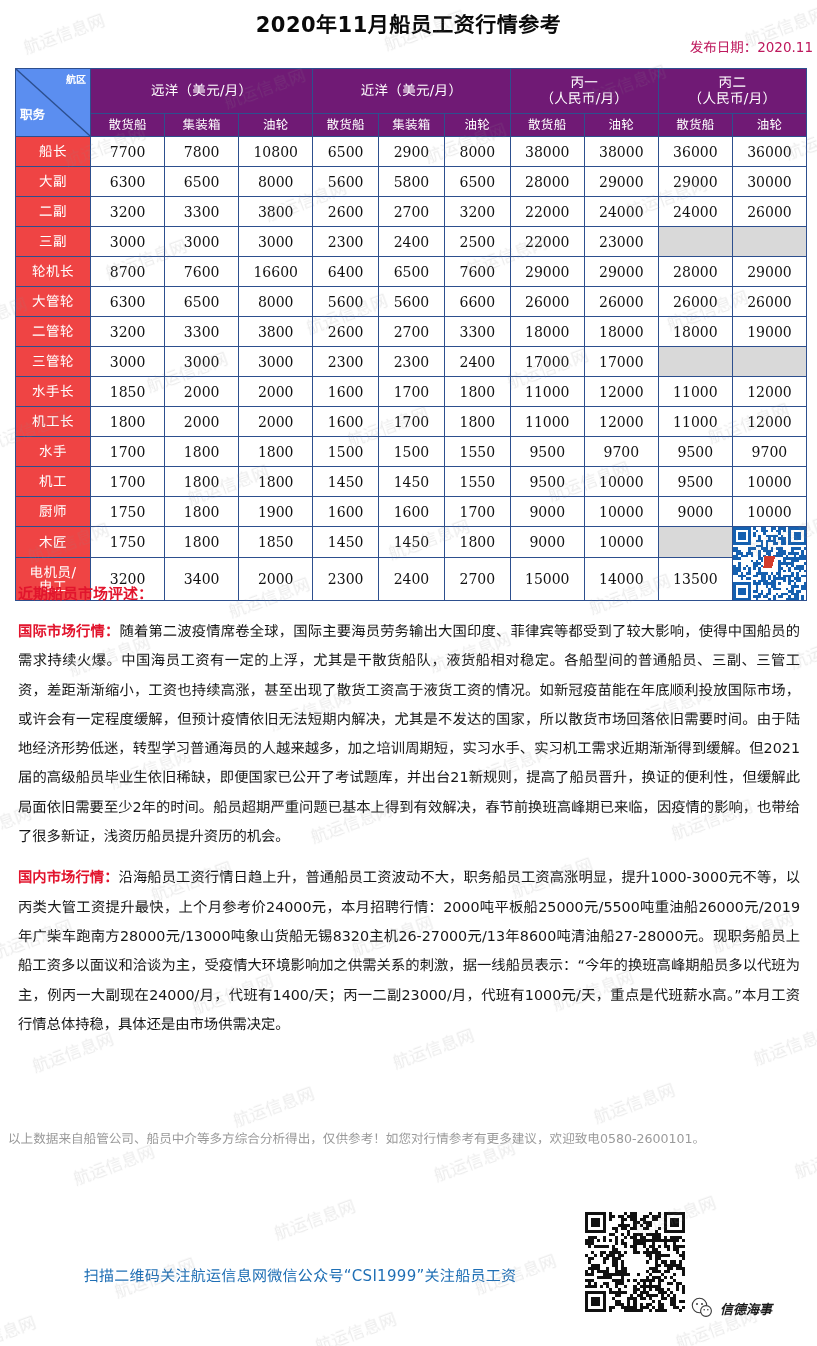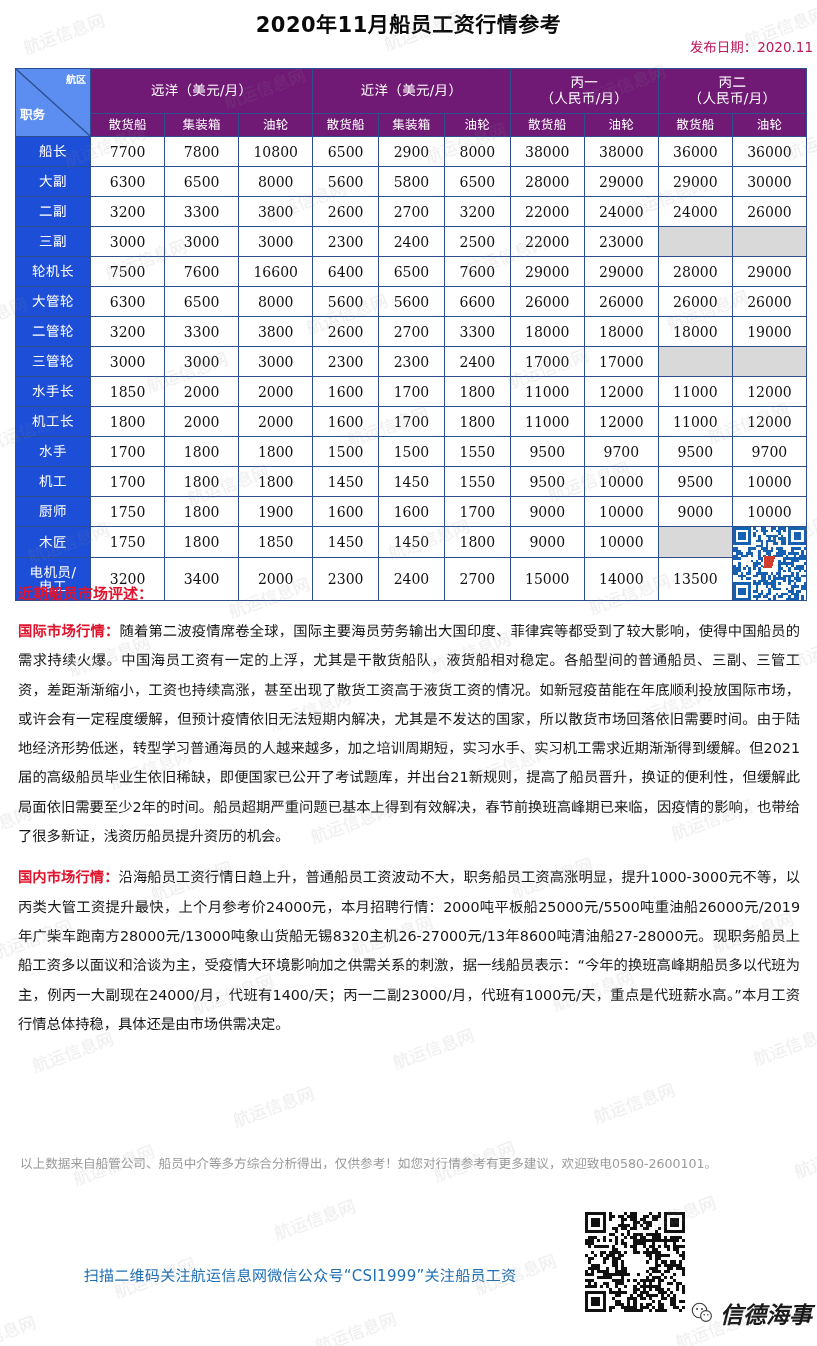--- a/index.html
+++ b/index.html
@@ -79,21 +79,21 @@
     position:absolute; right:4px; top:2px;
     color:#fff;font-weight:700;font-size:10px;
     font-family:"DejaVu Sans","Liberation Sans",sans-serif;
   }
   .corner .c-bot{
     position:absolute; left:4px; bottom:13px;
     color:#fff;font-weight:700;font-size:12.5px;
     font-family:"DejaVu Sans","Liberation Sans",sans-serif;
   }
   td.rank{
-    background:#1d4ed8;
+    background:#ef4444;
     color:#ffffff;
     font-family:"DejaVu Sans","Liberation Sans",sans-serif;
     font-weight:700;
     font-size:13.5px;
     height:29px;
     line-height:1.08;
     letter-spacing:.5px;
   }
   td.val{
     background:#ffffff;
@@ -127,26 +127,25 @@
   .c-para{
     font-size:14.3px;
     line-height:2.05;
     color:#161616;
     margin:9px 0 12px 0;
     text-align:justify;
     text-justify:inter-ideograph;
   }
   .disclaimer{
     position:absolute;
-    left:20px; top:1128px;
+    left:8px; top:1128px;
     width:782px;
     font-size:12.6px;
     color:#9a9a9a;
     font-family:"DejaVu Sans","Liberation Sans",sans-serif;
-    margin-top:25px;
   }
 
   
   .footer-cta{
     position:absolute;
     left:0; top:1264px;
     width:600px;
     text-align:center;
     color:#1f6fb5;
     font-weight:400;
@@ -160,21 +159,21 @@
     width:100px;height:100px;
   }
   .brand{
     position:absolute;
     left:690px; top:1296px;
     display:flex;align-items:center;gap:6px;
   }
   .brand-mark{width:24px;height:24px;display:block;}
   .brand-name{
     font-family:"DejaVu Serif","Liberation Serif",serif;
-    font-size:23px;
+    font-size:13px;
     color:#1a1a1a;
     font-style:italic;
     font-weight:700;
     text-align:right;
   }
 
   
   .wm{
     position:absolute; left:0; top:0; width:817px; height:1346px;
     pointer-events:none; opacity:.16; z-index:5;
@@ -294,21 +293,21 @@
             <td class="val">2500</td>
             <td class="val">22000</td>
             <td class="val">23000</td>
             <td class="val empty"></td>
             <td class="val empty"></td>
           </tr>
           <tr>
             <td class="rank">
               <div>轮机长</div>
             </td>
-            <td class="val">7500</td>
+            <td class="val">8700</td>
             <td class="val">7600</td>
             <td class="val">16600</td>
             <td class="val">6400</td>
             <td class="val">6500</td>
             <td class="val">7600</td>
             <td class="val">29000</td>
             <td class="val">29000</td>
             <td class="val">28000</td>
             <td class="val">29000</td>
           </tr>

